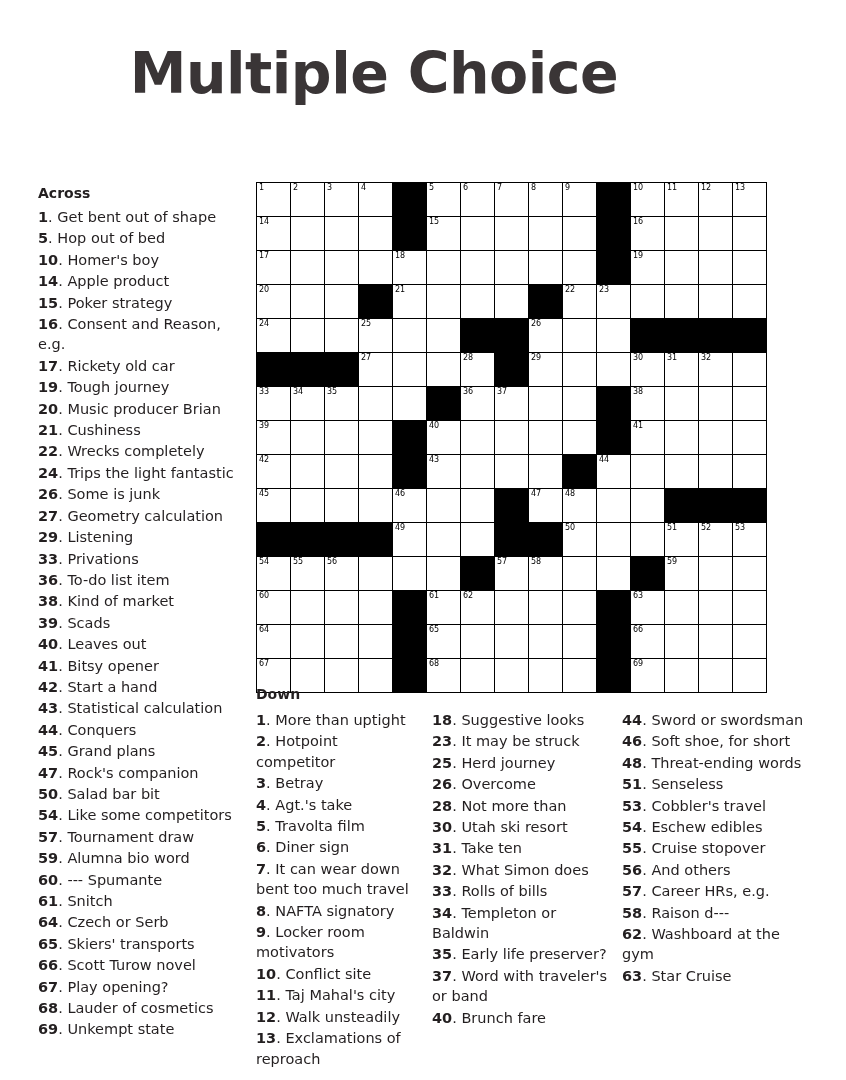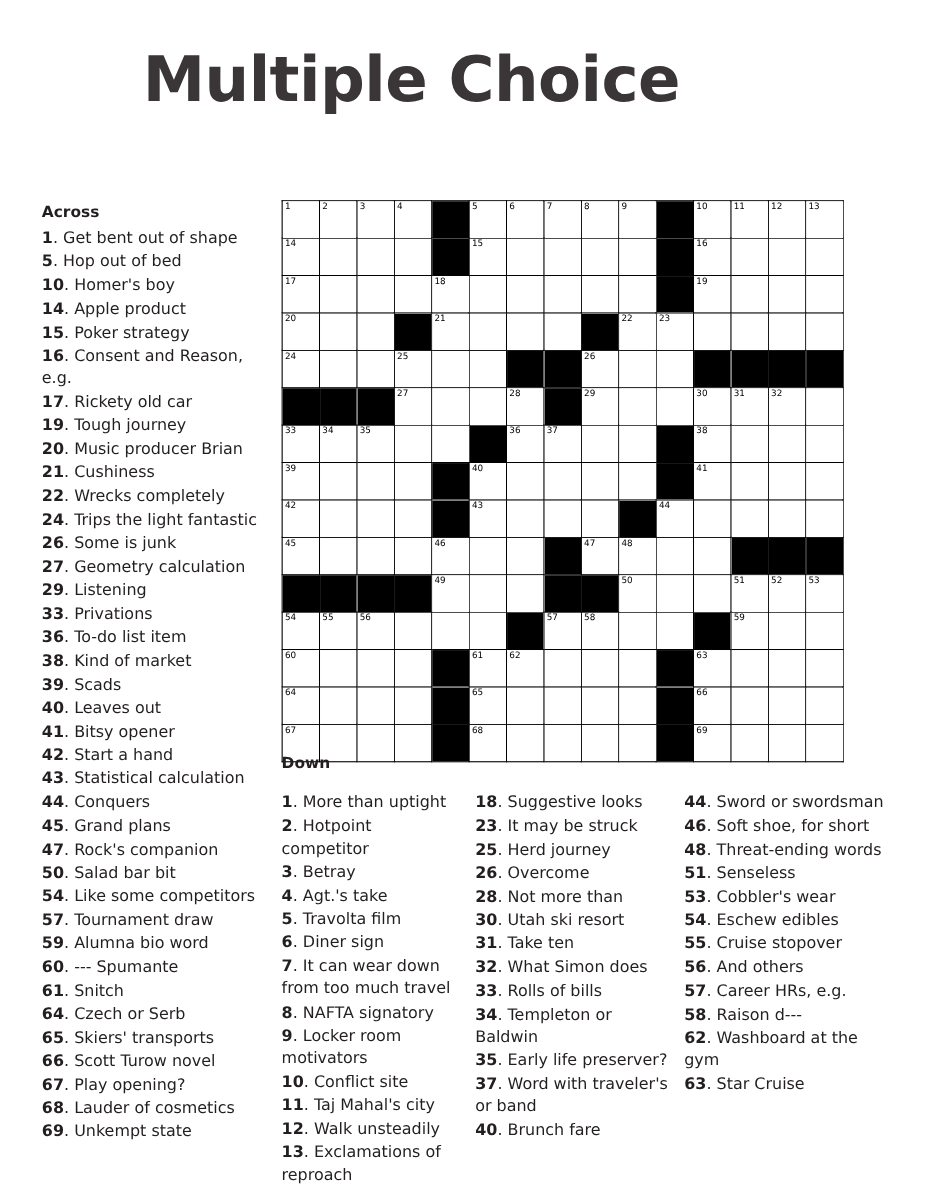--- a/index.html
+++ b/index.html
@@ -89,21 +89,21 @@
   }
   #down-block {
     position: absolute;
     left: 256px;
     top: 686px;
     width: 570px;
   }
   #down-cols {
     display: flex;
     gap: 0px;
-    margin-top: 18px;
+    margin-top: 8px;
   }
   .down-col {
     width: 176px;
     padding-right: 12px;
     box-sizing: border-box;
   }
   .down-col:nth-child(2) { width: 190px; }
   .down-col:nth-child(3) { width: 200px; }
 </style>
 </head>
@@ -560,21 +560,21 @@
   <div id="down-block">
     <div class="clue-heading">Down</div>
     <div id="down-cols">
       <div class="down-col" id="down-col-1">
           <div class="clue"><b>1</b><span>. More than uptight</span></div>
           <div class="clue"><b>2</b><span>. Hotpoint competitor</span></div>
           <div class="clue"><b>3</b><span>. Betray</span></div>
           <div class="clue"><b>4</b><span>. Agt.'s take</span></div>
           <div class="clue"><b>5</b><span>. Travolta film</span></div>
           <div class="clue"><b>6</b><span>. Diner sign</span></div>
-          <div class="clue"><b>7</b><span>. It can wear down from too much travel</span></div>
+          <div class="clue"><b>7</b><span>. It can wear down bent too much travel</span></div>
           <div class="clue"><b>8</b><span>. NAFTA signatory</span></div>
           <div class="clue"><b>9</b><span>. Locker room motivators</span></div>
           <div class="clue"><b>10</b><span>. Conflict site</span></div>
           <div class="clue"><b>11</b><span>. Taj Mahal's city</span></div>
           <div class="clue"><b>12</b><span>. Walk unsteadily</span></div>
           <div class="clue"><b>13</b><span>. Exclamations of reproach</span></div>
         </div>
       <div class="down-col" id="down-col-2">
           <div class="clue"><b>18</b><span>. Suggestive looks</span></div>
           <div class="clue"><b>23</b><span>. It may be struck</span></div>
@@ -588,21 +588,21 @@
           <div class="clue"><b>34</b><span>. Templeton or Baldwin</span></div>
           <div class="clue"><b>35</b><span>. Early life preserver?</span></div>
           <div class="clue"><b>37</b><span>. Word with traveler's or band</span></div>
           <div class="clue"><b>40</b><span>. Brunch fare</span></div>
         </div>
       <div class="down-col" id="down-col-3">
           <div class="clue"><b>44</b><span>. Sword or swordsman</span></div>
           <div class="clue"><b>46</b><span>. Soft shoe, for short</span></div>
           <div class="clue"><b>48</b><span>. Threat-ending words</span></div>
           <div class="clue"><b>51</b><span>. Senseless</span></div>
-          <div class="clue"><b>53</b><span>. Cobbler's wear</span></div>
+          <div class="clue"><b>53</b><span>. Cobbler's travel</span></div>
           <div class="clue"><b>54</b><span>. Eschew edibles</span></div>
           <div class="clue"><b>55</b><span>. Cruise stopover</span></div>
           <div class="clue"><b>56</b><span>. And others</span></div>
           <div class="clue"><b>57</b><span>. Career HRs, e.g.</span></div>
           <div class="clue"><b>58</b><span>. Raison d---</span></div>
           <div class="clue"><b>62</b><span>. Washboard at the gym</span></div>
           <div class="clue"><b>63</b><span>. Star Cruise</span></div>
         </div>
     </div>
   </div>

